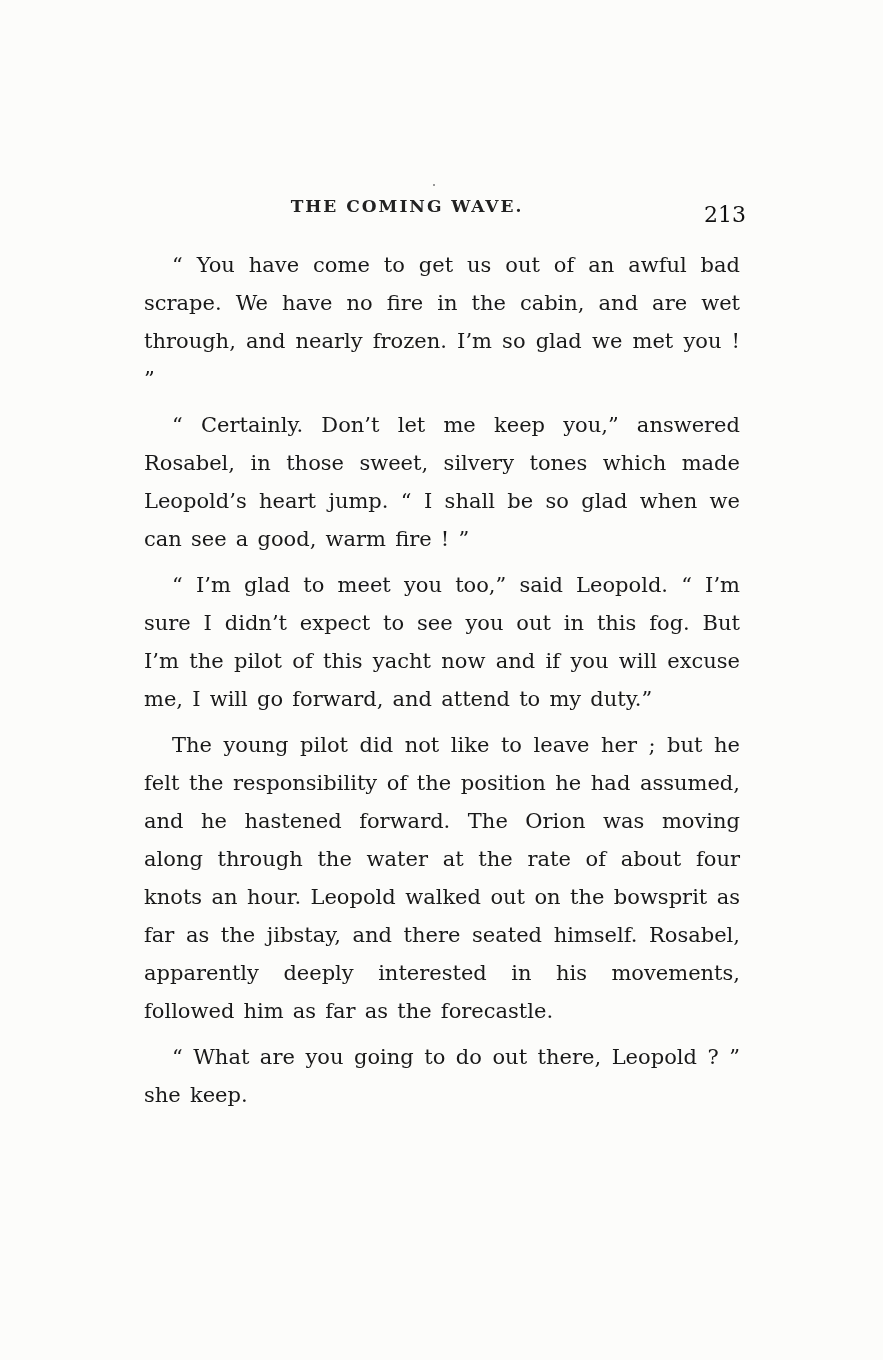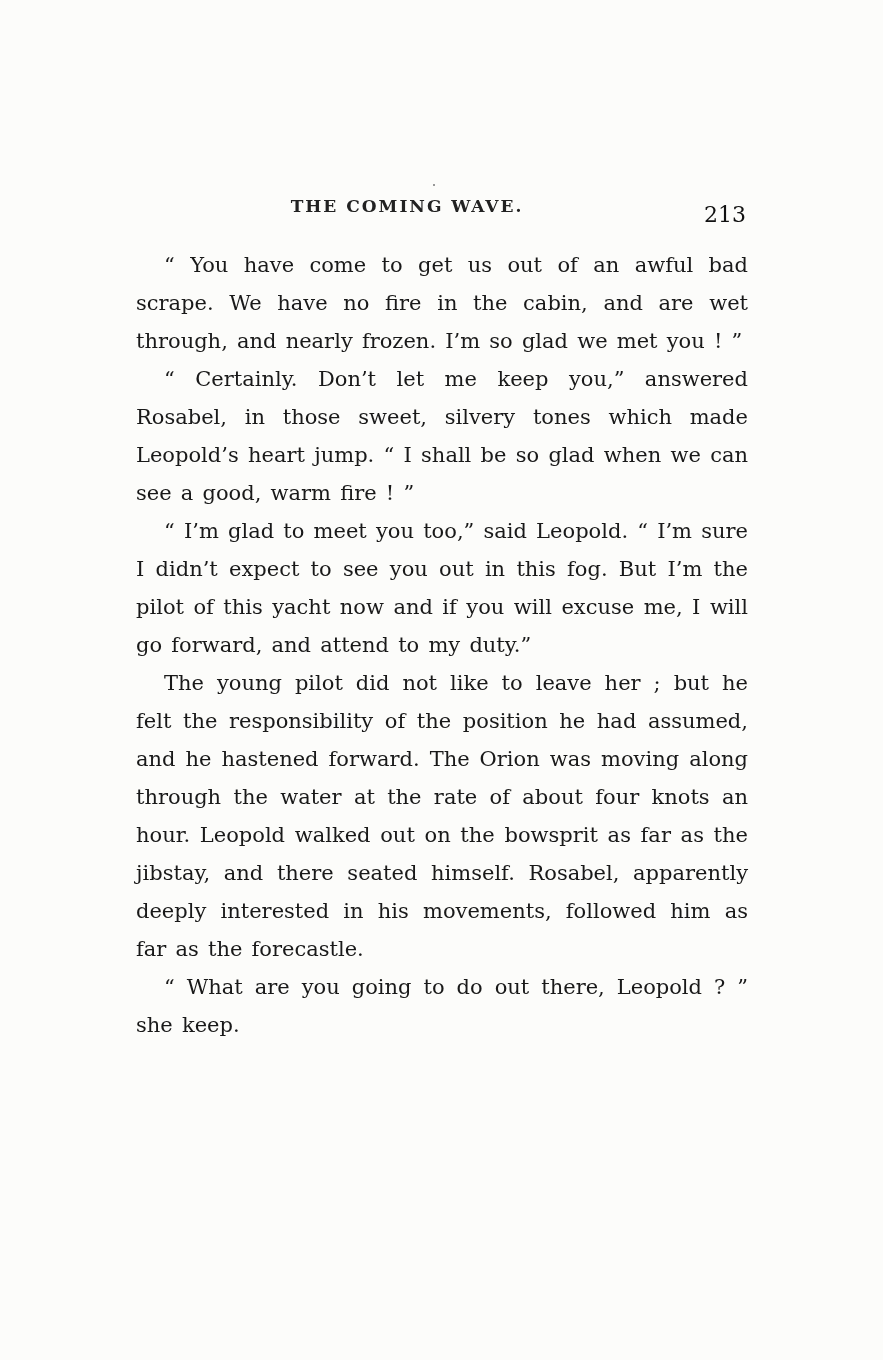--- a/index.html
+++ b/index.html
@@ -42,21 +42,21 @@
   .page-number {
     position: absolute;
     right: 2px;
     top: 2px;
     font-size: 22px;
     font-weight: normal;
     color: #111;
     margin-top: 12px;
   }
   .body-text p {
-    margin: 0;
+    margin: 8px;
     padding: 0;
     font-size: 21px;
     line-height: 38px;
     text-align: justify;
     text-indent: 28px;
     word-spacing: 2.5px;
     color: #191919;
   }
   .speck {
     position: absolute;

